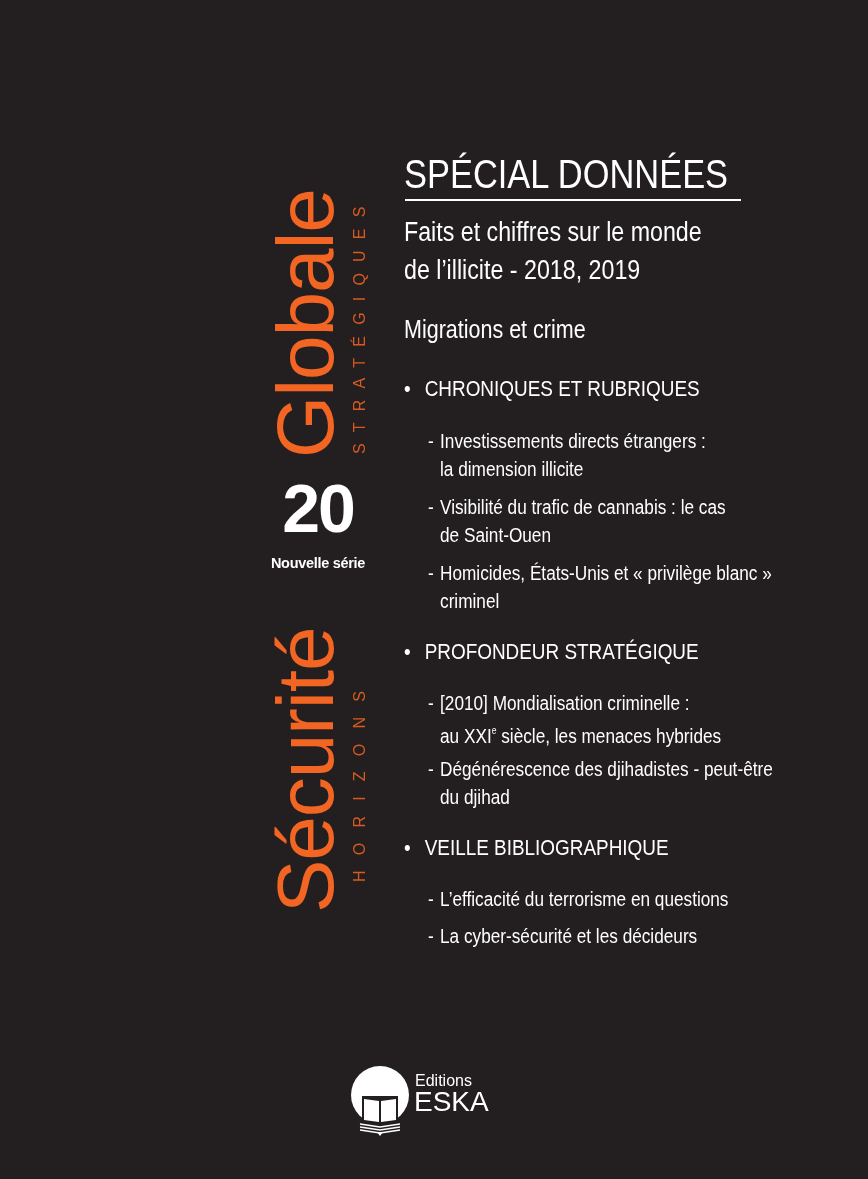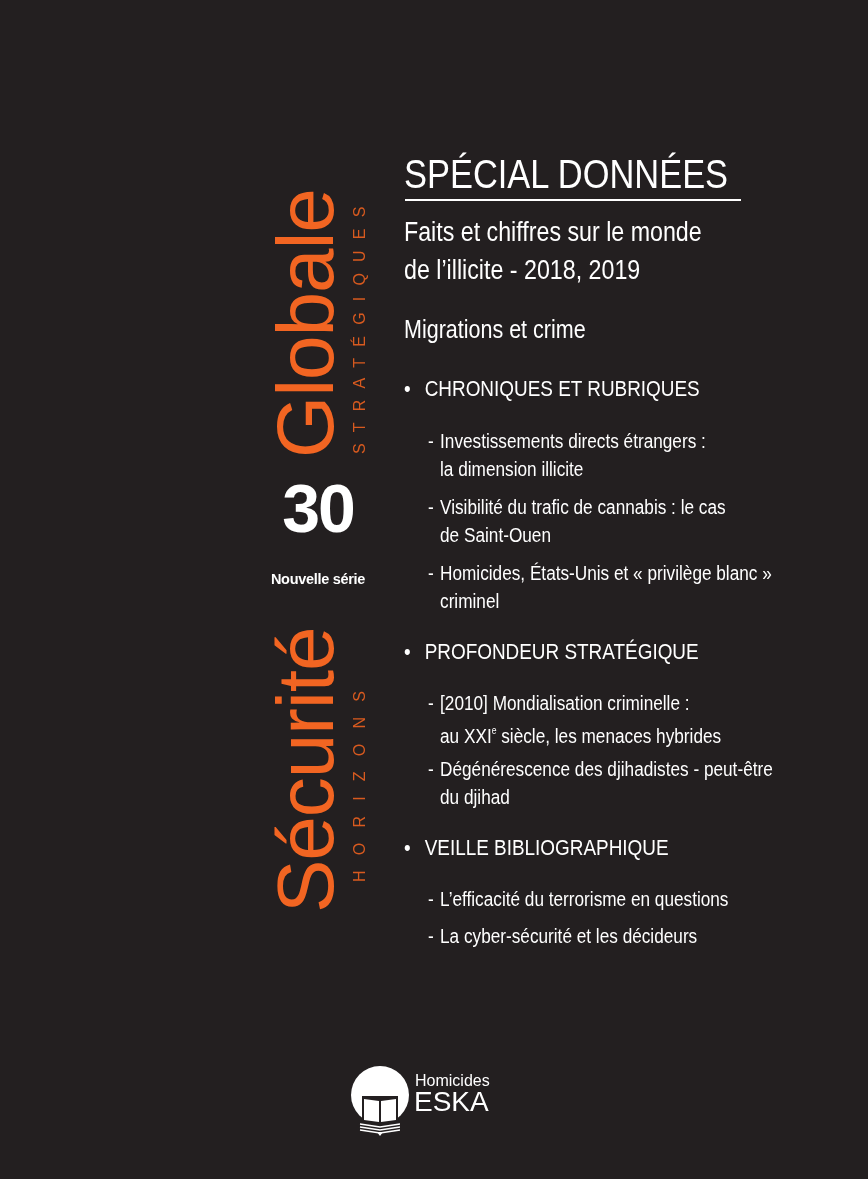--- a/index.html
+++ b/index.html
@@ -9,21 +9,21 @@
     font-family:"Liberation Sans Narrow","Liberation Sans", sans-serif;
   }
   .abs { position:absolute; }
   .rot { position:absolute; transform-origin:0 0; transform:rotate(-90deg); white-space:nowrap; }
 
   
   .brand-big { color:#f26522; font-family:"Liberation Sans", sans-serif; font-size:80px; line-height:1; letter-spacing:-1px; }
   .brand-small { color:#d85a1f; font-family:"Liberation Sans", sans-serif; font-size:16px; letter-spacing:15.2px; line-height:1; }
 
   .issue-num { left:263px; top:474px; width:110px; text-align:center; font-family:"Liberation Sans", sans-serif; font-weight:bold; font-size:68px; line-height:1; letter-spacing:-2px; }
-  .issue-sub { left:262px; top:555px; width:112px; text-align:center; font-family:"Liberation Sans", sans-serif; font-weight:bold; font-size:14.5px; letter-spacing:-0.3px;margin-top:16px; }
+  .issue-sub { left:262px; top:555px; width:112px; text-align:center; font-family:"Liberation Sans", sans-serif; font-weight:bold; font-size:14.5px; letter-spacing:-0.3px; }
 
   .title { left:404px; top:150px; font-family:"Liberation Sans", sans-serif; font-size:41px; line-height:48px; transform:scaleX(0.84); transform-origin:0 0; white-space:nowrap; }
   .title-rule { left:405px; top:199px; width:336px; height:2px; background:#ffffff; }
 
   .sub { font-family:"Liberation Sans", sans-serif; font-size:27px; line-height:37px; transform:scaleX(0.86); transform-origin:0 0; white-space:nowrap; }
 
   .toc { left:404px; top:376px; width:440px; font-family:"Liberation Sans", sans-serif; }
   .sec { position:absolute; left:0; white-space:nowrap; font-size:22px; transform:scaleX(0.86); transform-origin:0 0; }
   .sec .bullet { display:inline-block; width:24px; }
   .item { position:absolute; left:24px; font-size:20px; line-height:28px; transform:scaleX(0.86); transform-origin:0 0; white-space:nowrap; }
@@ -36,21 +36,21 @@
   .logo-text-2 { left:414px; top:1086px; font-family:"Liberation Sans", sans-serif; font-size:28px; }
 </style>
 </head>
 <body>
 
 <div class="rot brand-big" style="left:266px; top:913px;">Sécurité</div>
 <div class="rot brand-big" style="left:266px; top:458px;">Globale</div>
 <div class="rot brand-small" style="left:352px; top:882px;">HORIZONS</div>
 <div class="rot brand-small" style="left:352px; top:454px; letter-spacing:11.2px;">STRATÉGIQUES</div>
 
-<div class="abs issue-num">30</div>
+<div class="abs issue-num">20</div>
 <div class="abs issue-sub">Nouvelle série</div>
 
 <div class="abs title">SPÉCIAL DONNÉES</div>
 <div class="abs title-rule"></div>
 <div class="abs sub" style="left:404px; top:214px;">Faits et chiffres sur le monde</div>
 <div class="abs sub" style="left:404px; top:252px;">de l’illicite - 2018, 2019</div>
 <div class="abs sub" style="left:404px; top:311px; font-size:25px;">Migrations et crime</div>
 
 <div class="abs toc">
   <div class="sec" style="top:0px;">
@@ -94,14 +94,14 @@
 
 <div class="abs logo">
   <svg width="58" height="76" viewBox="0 0 58 76" style="position:absolute;left:0;top:0;">
     <rect x="11" y="30" width="36" height="30" fill="#231f20"></rect>
     <path d="M13 33 L28 35 L28 56 L13 54 Z" fill="#ffffff"></path>
     <path d="M45 33 L30 35 L30 56 L45 54 Z" fill="#ffffff"></path>
     <path d="M9 58 L29 61 L49 58 M9 61 L29 64 L49 61 M9 64 L29 67 L49 64" stroke="#ffffff" stroke-width="1.3" fill="none"></path>
     <path d="M26 66 L29 70 L32 66" fill="#ffffff"></path>
   </svg>
 </div>
-<div class="abs logo-text-1">Homicides</div>
+<div class="abs logo-text-1">Editions</div>
 <div class="abs logo-text-2">ESKA</div>
 
 </body></html>

